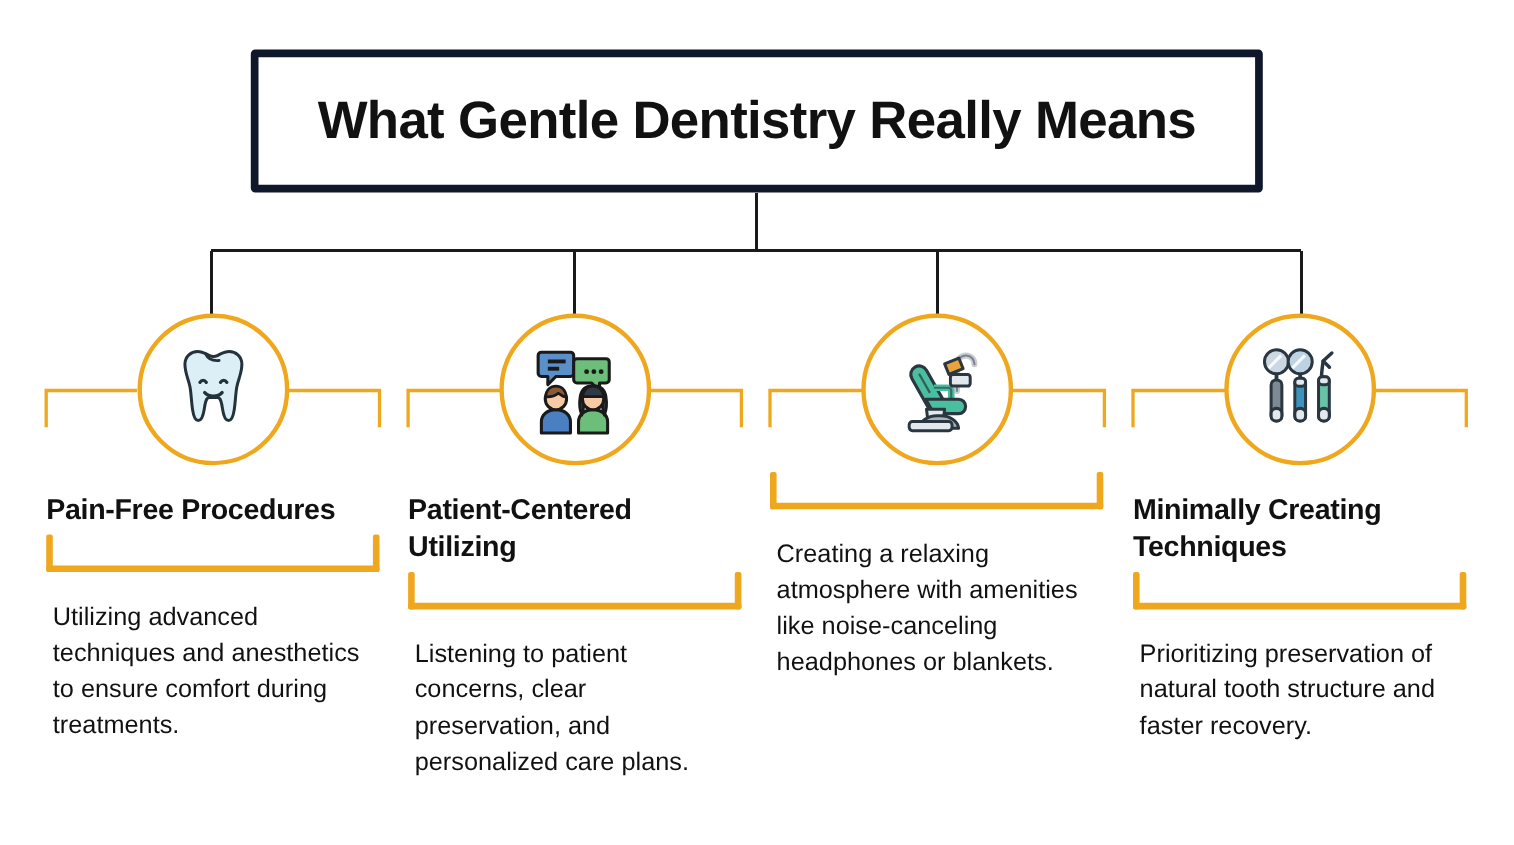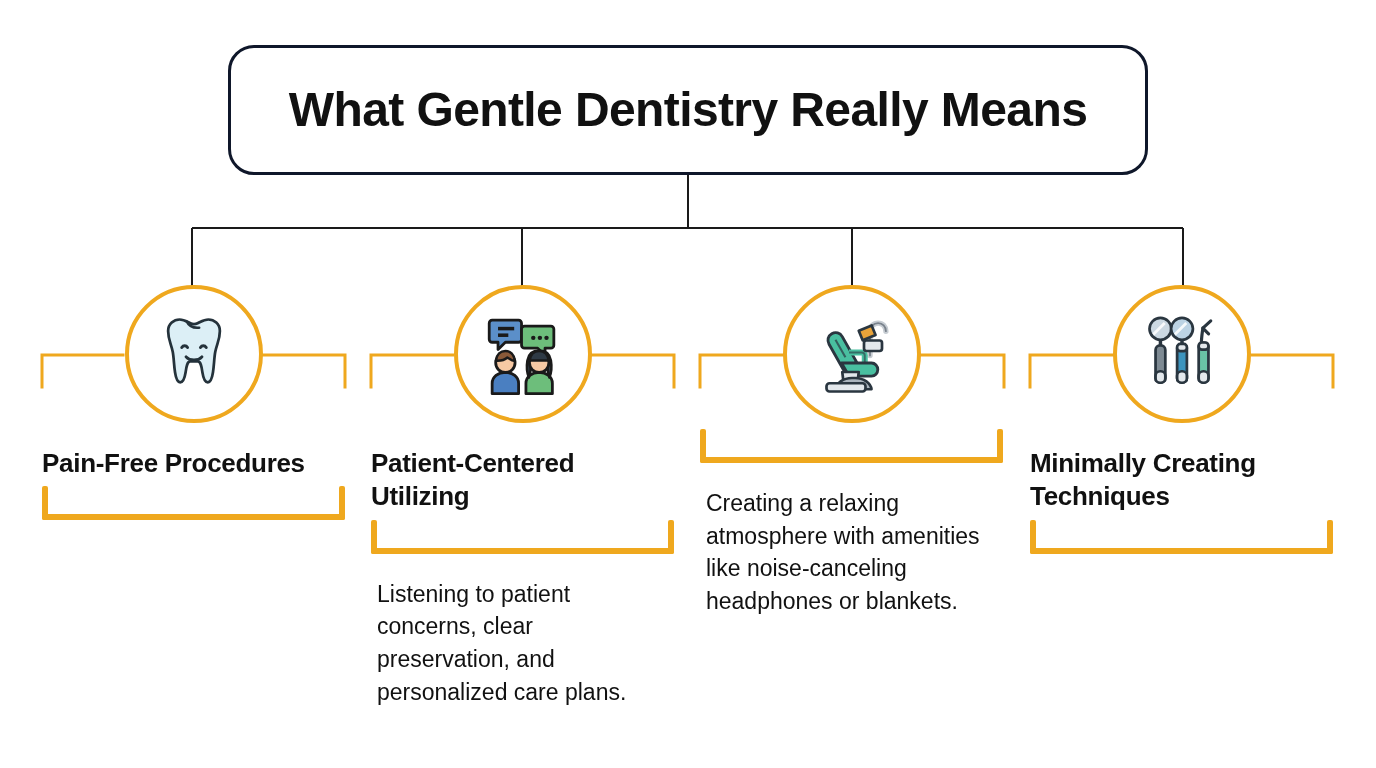--- a/index.html
+++ b/index.html
@@ -21,22 +21,22 @@
   }
 
   
   .title-box {
     position: absolute;
     left: 228px;
     top: 45px;
     width: 920px;
     height: 130px;
     box-sizing: border-box;
-    border: 3px solid #0f172a;
-    border-radius: 26px;
+    border: 7px solid #0f172a;
+    border-radius: 4px;
     background: #ffffff;
     display: flex;
     align-items: center;
     justify-content: center;
   }
   .title-text {
     font-size: 48px;
     font-weight: bold;
     letter-spacing: -0.6px;
     color: #111111;
@@ -171,20 +171,21 @@
         <path d="M27 9.5c1.6 3.2 4.6 4.6 8.6 4.2" fill="none" stroke="#24323B" stroke-width="1.8" stroke-linecap="round"></path>
         <path d="M23.5 27.5c1-1.6 3-1.6 4 0" fill="none" stroke="#24323B" stroke-width="2.1" stroke-linecap="round"></path>
         <path d="M36.5 27.5c1-1.6 3-1.6 4 0" fill="none" stroke="#24323B" stroke-width="2.1" stroke-linecap="round"></path>
         <path d="M26.5 34c2.6 3 8.4 3 11 0" fill="none" stroke="#24323B" stroke-width="2.1" stroke-linecap="round"></path>
       </svg>
     </div>
     <div class="heading">Pain-Free Procedures</div>
     <div class="bracket">
         <span></span>
       </div>
+    <div class="body-text">Utilizing advanced techniques and anesthetics to ensure comfort during treatments.</div>
   </div>
 
   <div class="col col-2">
     <div class="icon-circle">
       <svg width="94" height="94" viewBox="0 0 64 64">
 
         <path d="M11 9h18a2 2 0 0 1 2 2v11a2 2 0 0 1-2 2h-9l-5 5v-5h-4a2 2 0 0 1-2-2V11a2 2 0 0 1 2-2z" fill="#5B8FC9" stroke="#1A1A1A" stroke-width="1.9" stroke-linejoin="round"></path>
         <rect x="15" y="13.5" width="11" height="2.4" fill="#1A1A1A"></rect>
         <rect x="15" y="18" width="7" height="2.4" fill="#1A1A1A"></rect>
 
@@ -262,15 +263,16 @@
         <path d="M46.5 14c-.5 4-1 7-1 10" fill="none" stroke="#2A3640" stroke-width="2.2" stroke-linecap="round"></path>
         <rect x="43.6" y="24" width="6.8" height="28" rx="3.2" fill="#69C3A6" stroke="#2A3640" stroke-width="1.9"></rect>
         <rect x="43.6" y="24" width="6.8" height="5" rx="2.2" fill="#E3E8EC" stroke="#2A3640" stroke-width="1.9"></rect>
         <rect x="43.6" y="44" width="6.8" height="8" rx="3.2" fill="#E3E8EC" stroke="#2A3640" stroke-width="1.9"></rect>
       </svg>
     </div>
     <div class="heading">Minimally Creating Techniques</div>
     <div class="bracket">
         <span></span>
       </div>
+    <div class="body-text">Prioritizing preservation of natural tooth structure and faster recovery.</div>
   </div>
 
 </div>
 
 </body></html>

